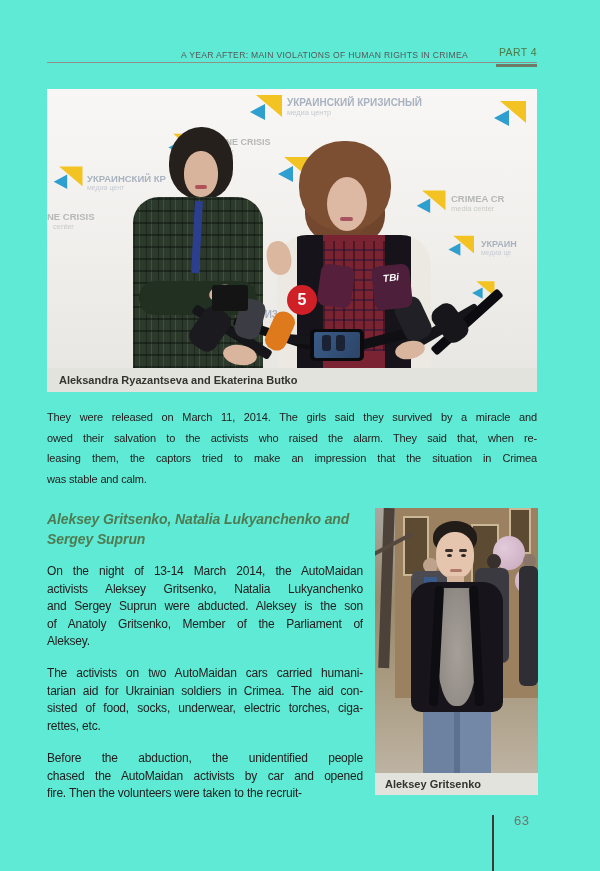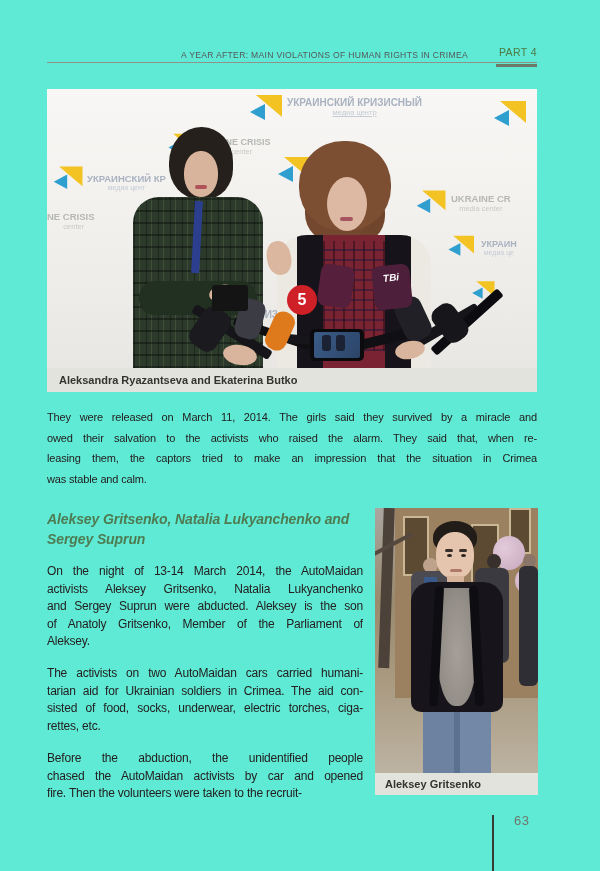--- a/index.html
+++ b/index.html
@@ -21,21 +21,21 @@
 
   
   .tri{position:absolute;width:34px;height:28px;}
   .tri .y{position:absolute;right:2px;top:0;width:0;height:0;border-style:solid;
           border-width:0 26px 22px 0;border-color:transparent #f2c322 transparent transparent;}
   .tri .b{position:absolute;left:0;top:9px;width:0;height:0;border-style:solid;
           border-width:8px 15px 8px 0;border-color:transparent #2f9fd0 transparent transparent;}
   .sc8{transform:scale(.8);} .sc9{transform:scale(.9);} .sc7{transform:scale(.7);}
 
   
-  .bl{position:absolute;font-weight:bold;color:#a9b2c0;white-space:nowrap;text-align:center;}
+  .bl{position:absolute;font-weight:bold;color:#a9b2c0;white-space:nowrap;}
   .bl .sub{display:block;font-weight:normal;color:#c5cbd3;}
   .bl.lat{color:#b5b8b4;} .bl.lat .sub{color:#c8cac6;}
 
   
   .abs{position:absolute;}
   .w1-hair{left:122px;top:38px;width:64px;height:72px;background:#26201c;border-radius:50% 48% 42% 46%;}
   .w1-face{left:137px;top:62px;width:34px;height:46px;background:#d8b49c;border-radius:48%;}
   .w1-lips{left:148px;top:96px;width:12px;height:4px;background:#b0525a;border-radius:2px;}
   .w1-body{left:86px;top:108px;width:130px;height:171px;border-radius:26px 26px 0 0;background-color:#2c3a2b;
     background-image:repeating-linear-gradient(0deg,rgba(0,0,0,.35) 0 2px,transparent 2px 12px),
@@ -163,42 +163,42 @@
           <i class="y"></i>
           <i class="b"></i>
         </span>
       <span class="tri sc7" style="left:420px;top:188px;">
           <i class="y"></i>
           <i class="b"></i>
         </span>
 
       <div class="bl" style="left:240px;top:8px;font-size:10px;">
         <span>УКРАИНСКИЙ КРИЗИСНЫЙ</span>
-        <span class="sub" style="font-size:7.5px;text-decoration:underline;">медиа центр</span>
+        <span class="sub" style="font-size:7.5px;">медиа центр</span>
       </div>
       <div class="bl lat" style="left:150px;top:48px;font-size:9px;">
         <span>UKRAINE CRISIS</span>
         <span class="sub" style="font-size:7.5px;padding-left:16px;">center</span>
       </div>
       <div class="bl" style="left:40px;top:84px;font-size:9.5px;">
         <span>УКРАИНСКИЙ КР</span>
         <span class="sub" style="font-size:7px;">медиа цент</span>
       </div>
       <div class="bl lat" style="left:0px;top:122px;font-size:9.5px;">
         <span>NE CRISIS</span>
         <span class="sub" style="font-size:7.5px;padding-left:6px;">center</span>
       </div>
       <div class="bl" style="left:268px;top:74px;font-size:11px;">
         <span>Й КРИЗОВИЙ</span>
       </div>
       <div class="bl" style="left:160px;top:220px;font-size:10px;">
         <span>НСЬКИЙ КРИЗО</span>
       </div>
       <div class="bl lat" style="left:404px;top:104px;font-size:9.5px;">
-        <span>UKRAINE CR</span>
+        <span>CRIMEA CR</span>
         <span class="sub" style="font-size:7.5px;">media center</span>
       </div>
       <div class="bl" style="left:434px;top:150px;font-size:9px;">
         <span>УКРАИН</span>
         <span class="sub" style="font-size:7px;">медиа це</span>
       </div>
 
       <div class="abs w1-hair"></div>
       <div class="abs w1-face"></div>
       <div class="abs w1-lips"></div>

